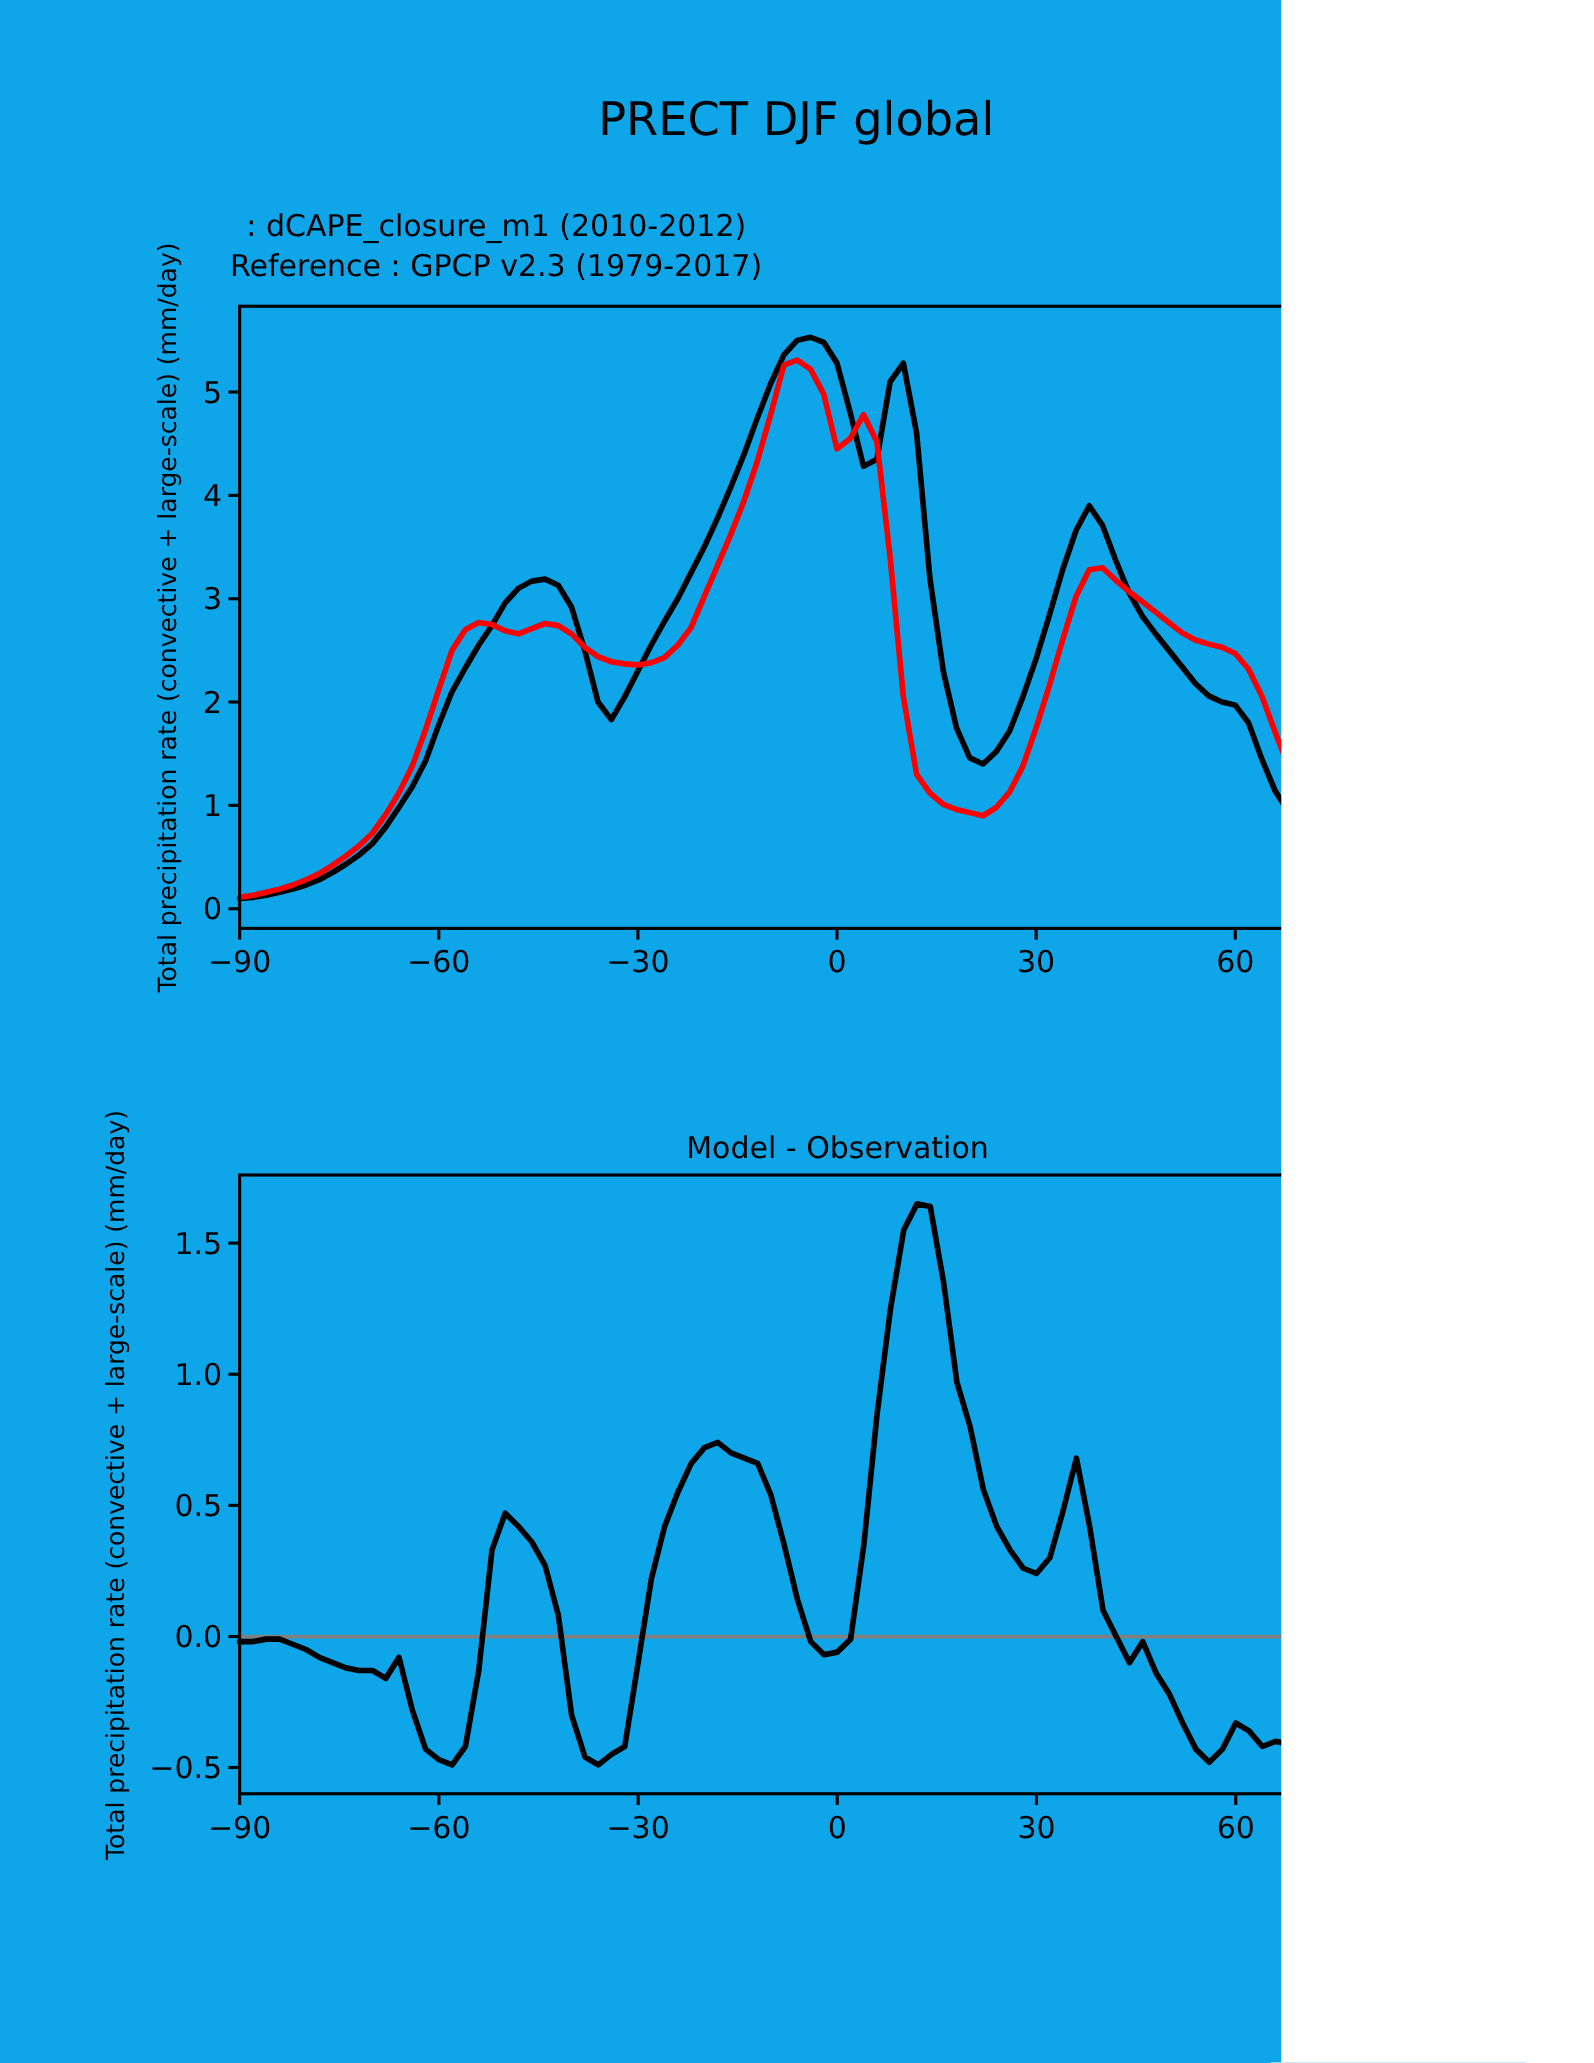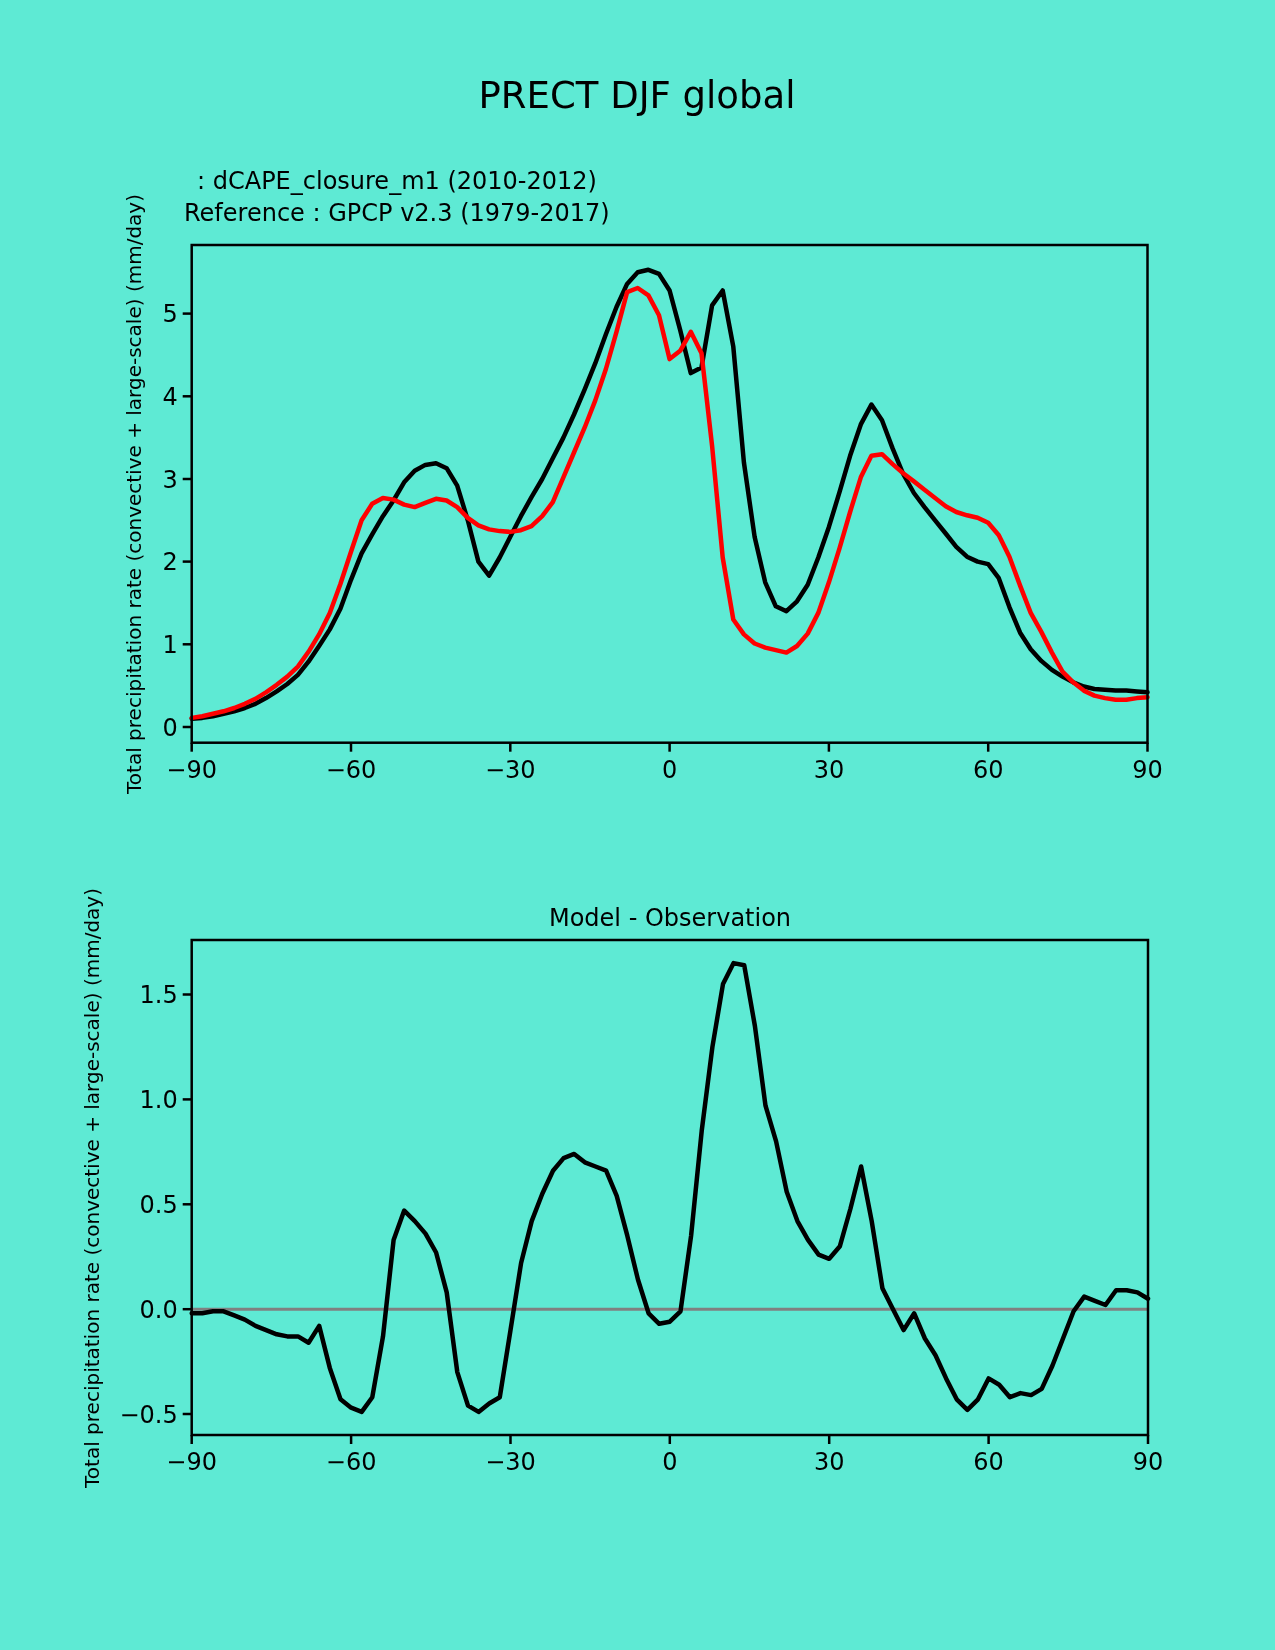--- a/index.html
+++ b/index.html
@@ -1,16 +1,16 @@
 <!DOCTYPE html>
 <html><head>
 <meta charset="utf-8">
 <style>
   html,body{margin:0;padding:0;background:#ffffff;}
-  .fig{position:relative;width:1275px;height:1650px;background:#5eead4;overflow:hidden;}
+  .fig{position:relative;width:1025px;height:1650px;background:#0ea5e9;overflow:hidden;}
   svg{display:block;}
   text{font-family:"DejaVu Sans","Liberation Sans",sans-serif;fill:#000000;}
   .title{font-size:37px;}
   .legend{font-size:24px;}
   .subtitle{font-size:24px;}
   .axlabel{font-size:20px;}
 </style>
 </head>
 <body>
 

